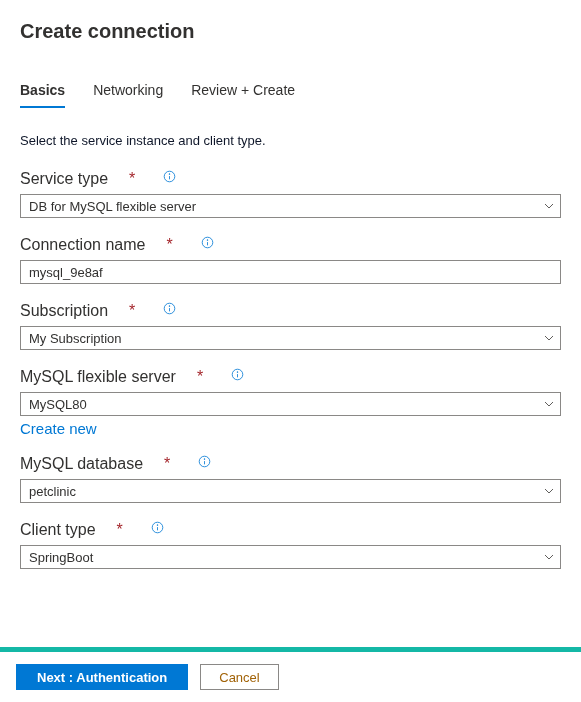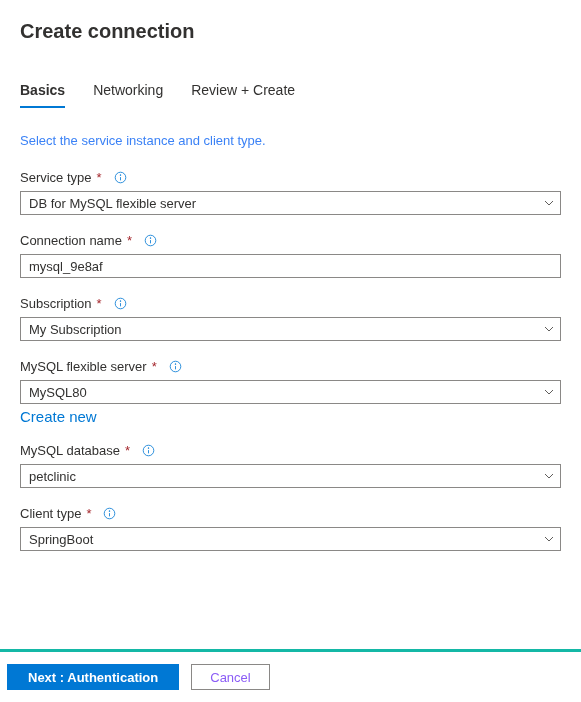--- a/index.html
+++ b/index.html
@@ -54,32 +54,31 @@
       content: "";
       position: absolute;
       left: 0;
       right: 0;
       bottom: 0;
       height: 2px;
       background: #0078d4;
     }
     .intro {
       font-size: 13px;
-      color: #3b82f6;
+      color: #0f172a;
       margin-bottom: 22px;
     }
     .field {
       margin-bottom: 18px;
     }
     .field-label-row {
       display: flex;
-      align-items: center;
-      gap: 4px;
+      gap: 20px;
       margin-bottom: 6px;
-      font-size: 13px;
+      font-size: 16px;
       color: #323130;
     }
     .required {
       color: #a4262c;
       margin-left: 1px;
     }
     .info-icon {
       display: inline-flex;
       align-items: center;
       justify-content: center;
@@ -121,35 +120,35 @@
       cursor: pointer;
       text-decoration: none;
       display: inline-block;
       margin-top: 4px;
     }
     .footer {
       position: absolute;
       left: 0;
       right: 0;
       bottom: 0;
-      border-top: 3px solid #14b8a6;
-      padding: 12px 7px;
+      border-top: 5px solid #14b8a6;
+      padding: 12px 16px;
       display: flex;
       gap: 12px;
       background: #fff;
     }
     .btn {
       height: 26px;
       padding: 0 18px;
       font-size: 13px;
       font-family: inherit;
       cursor: pointer;
       border: 1px solid #8a8886;
       background: #fff;
-      color: #8b5cf6;
+      color: #a16207;
     }
     .btn-primary {
       background: #0078d4;
       border-color: #0078d4;
       color: #fff;
       font-weight: 600;
       padding: 0 20px;
     }
   </style>
 </head>

